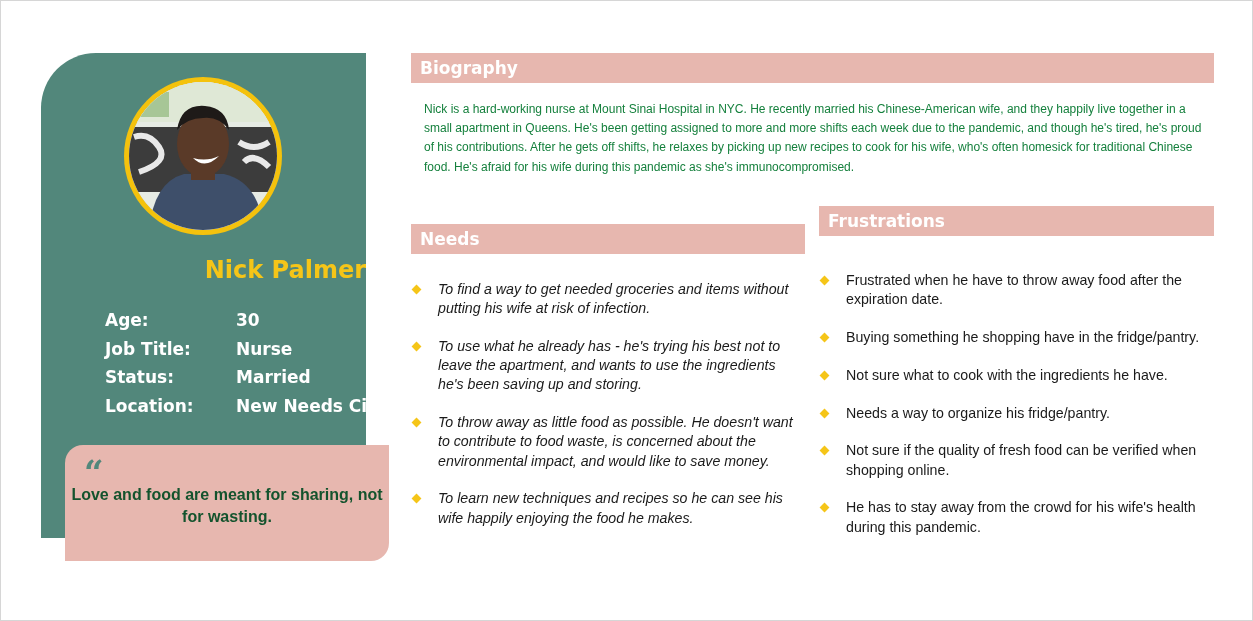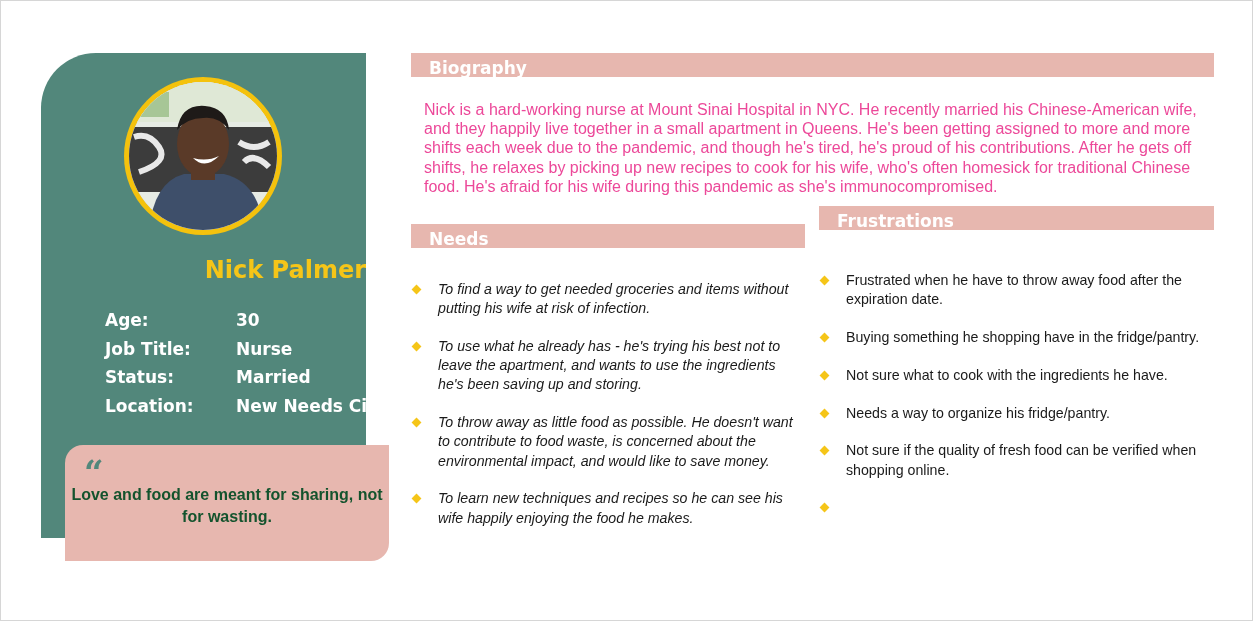--- a/index.html
+++ b/index.html
@@ -77,36 +77,36 @@
     color: #14532d;
     font-family: Liberation Sans, sans-serif;
     font-weight: bold;
     font-size: 16px;
     line-height: 22px;
   }
   
   .section-header {
     position: absolute;
     background: #e7b7af;
-    height: 24px;
+    height: 30px;
     color: #ffffff;
     font-family: "DejaVu Sans", sans-serif;
     font-weight: bold;
     font-size: 17px;
     line-height: 30px;
-    padding-left: 18px;
+    padding-left: 9px;
     box-sizing: border-box;
   }
   .bio-header { left: 411px; top: 53px; width: 803px; }
   .needs-header { left: 411px; top: 224px; width: 394px; }
   .frus-header { left: 819px; top: 206px; width: 395px; }
   .bio-text {
     position: absolute; left: 424px; top: 100px; width: 790px;
-    color: #ec4899;
-    font-size: 16px;
+    color: #15803d;
+    font-size: 12px;
     line-height: 19.2px;
   }
   .bullet-list {
     position: absolute;
     list-style: none; margin: 0; padding: 0;
   }
   .needs-list { left: 411px; top: 280px; width: 390px; font-style: italic; }
   .frus-list { left: 819px; top: 271px; width: 395px; }
   .bullet-item {
     position: relative;
@@ -213,14 +213,15 @@
   <li class="bullet-item">
     <span class="bullet-icon"></span>
     <span>Needs a way to organize his fridge/pantry.</span>
   </li>
   <li class="bullet-item">
     <span class="bullet-icon"></span>
     <span>Not sure if the quality of fresh food can be verified when shopping online.</span>
   </li>
   <li class="bullet-item">
     <span class="bullet-icon"></span>
+    <span>He has to stay away from the crowd for his wife's health during this pandemic.</span>
   </li>
 </ul>
 
 </body></html>

